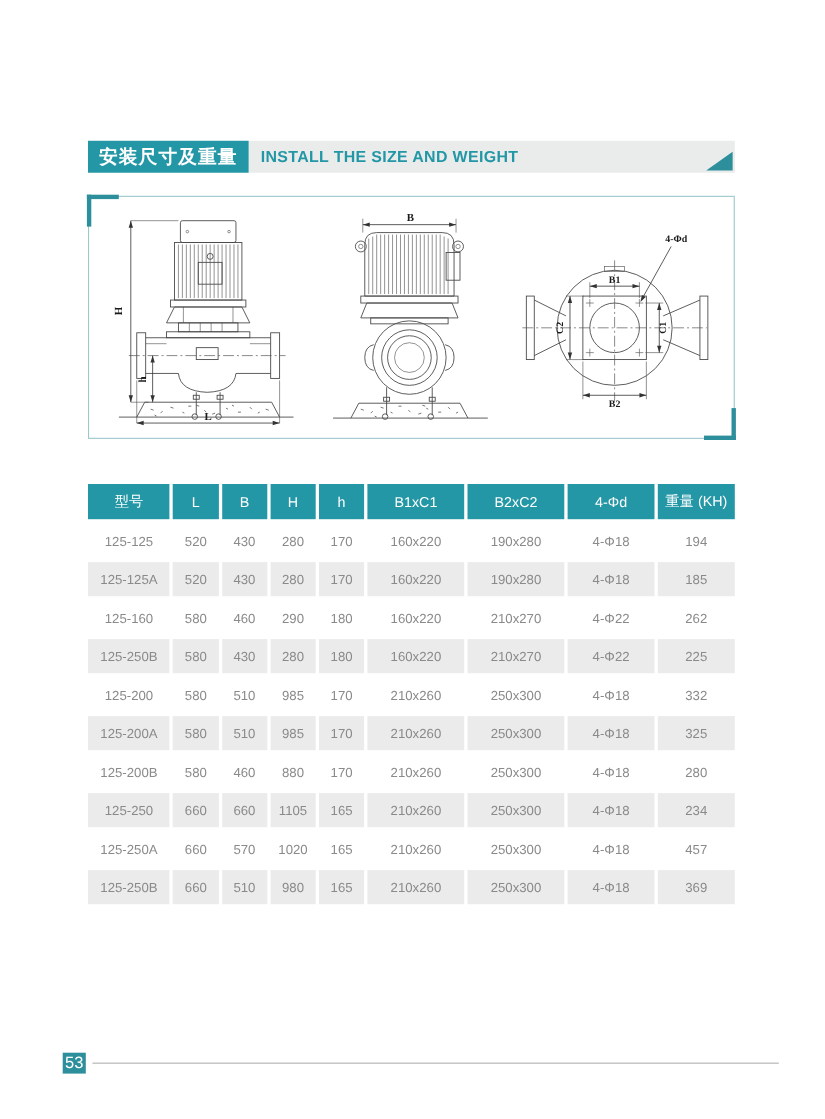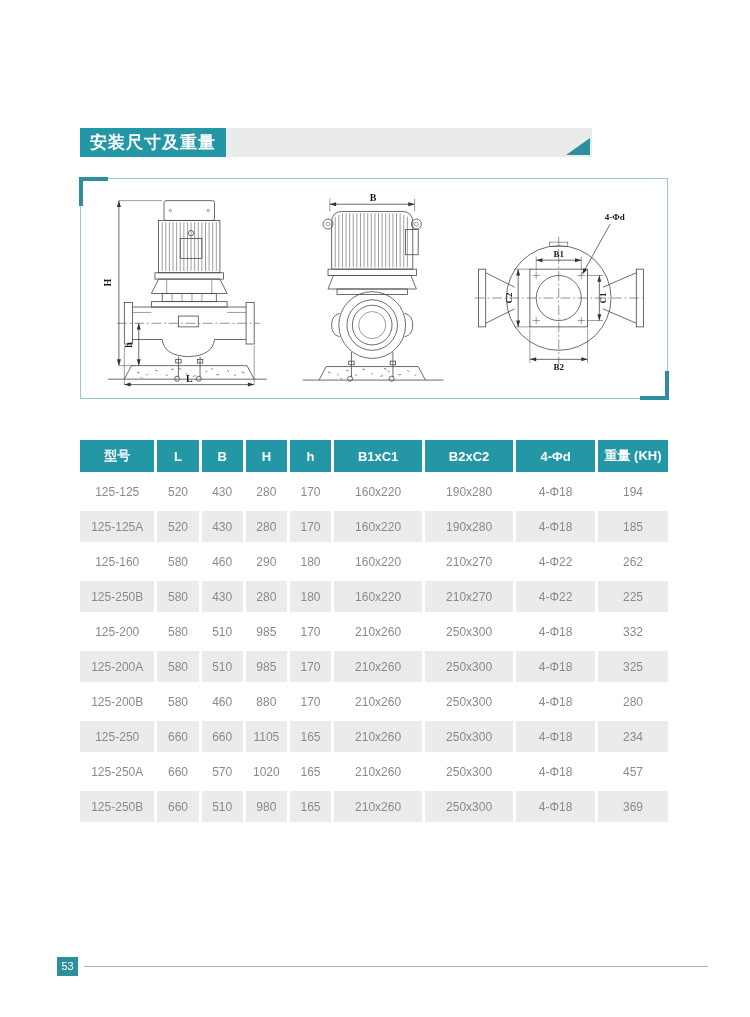--- a/index.html
+++ b/index.html
@@ -2,21 +2,21 @@
 <html><head>
 <meta charset="utf-8">
 <style>
   html,body{margin:0;padding:0;}
   body{
     width:750px;height:1017px;position:relative;background:#ffffff;
     font-family:"Liberation Sans",sans-serif;overflow:hidden;
   }
   
   .title-bar{
-    position:absolute;left:80px;top:128px;width:512px;height:29px;
+    position:absolute;left:80px;top:128px;width:588px;height:29px;
     background:#e9eceb;display:flex;align-items:center;
   }
   .title-cn{
     background:#2397a6;color:#fff;height:29px;line-height:29px;
     padding:0 10px;font-size:17px;font-weight:bold;letter-spacing:1px;white-space:nowrap;
   }
   .title-en{
     color:#2397a6;font-weight:bold;font-size:14.5px;margin-left:11px;letter-spacing:.3px;white-space:nowrap;
   }
   .title-corner{
@@ -41,42 +41,43 @@
   .cl{stroke:#555;stroke-width:.7;fill:none;stroke-dasharray:11 3 2 3;}
   .speck{stroke:#555;stroke-width:.8;fill:none;}
   .lbl{font-family:"Liberation Serif",serif;font-weight:bold;font-size:11px;fill:#1a1a1a;}
   .lbl-s{font-family:"Liberation Serif",serif;font-weight:bold;font-size:10px;fill:#1a1a1a;}
   
   table.spec{
     position:absolute;left:77px;top:436px;width:594px;
     border-collapse:separate;border-spacing:3px 4px;table-layout:fixed;
   }
   table.spec th{
-    background:#2397a6;color:#ffffff;font-size:13px;font-weight:bold;
+    background:#2397a6;color:#ffffff;font-size:13px;font-weight:normal;
     height:32px;padding:0;text-align:center;white-space:nowrap;
   }
   table.spec td{
     font-size:12px;color:#8a8a8a;height:31px;padding:0;text-align:center;
     background:#ffffff;white-space:nowrap;
   }
   table.spec tbody tr:nth-child(even) td{background:#ebebeb;}
   col.c1{width:13.2%}col.c2{width:7.3%}col.c3{width:7.3%}col.c4{width:7.3%}col.c5{width:7.3%}
   col.c6{width:15.6%}col.c7{width:15.6%}col.c8{width:14%}col.c9{width:12.4%}
   
   .page-num{
     position:absolute;left:57px;top:957px;width:21px;height:19px;
-    background:#2e8f9c;color:#fff;font-size:11px;line-height:19px;text-align:center;
+    background:#2e8f9c;color:#fff;font-size:15px;line-height:19px;text-align:center;
   }
   .footer-line{position:absolute;left:84px;top:966px;width:624px;height:1px;background:#b0b0b0;}
 </style>
 </head>
 <body>
 
 <div class="title-bar">
   <span class="title-cn">安装尺寸及重量</span>
+  <span class="title-en">INSTALL THE SIZE AND WEIGHT</span>
   <span class="title-corner"></span>
 </div>
 
 <div class="draw-box">
   <span class="corner tl"></span>
   <span class="corner br"></span>
 
   <svg width="188" height="202" viewBox="0 0 195 224">
 
     <rect class="dwg" x="72" y="14" width="56" height="22" rx="2"></rect>

